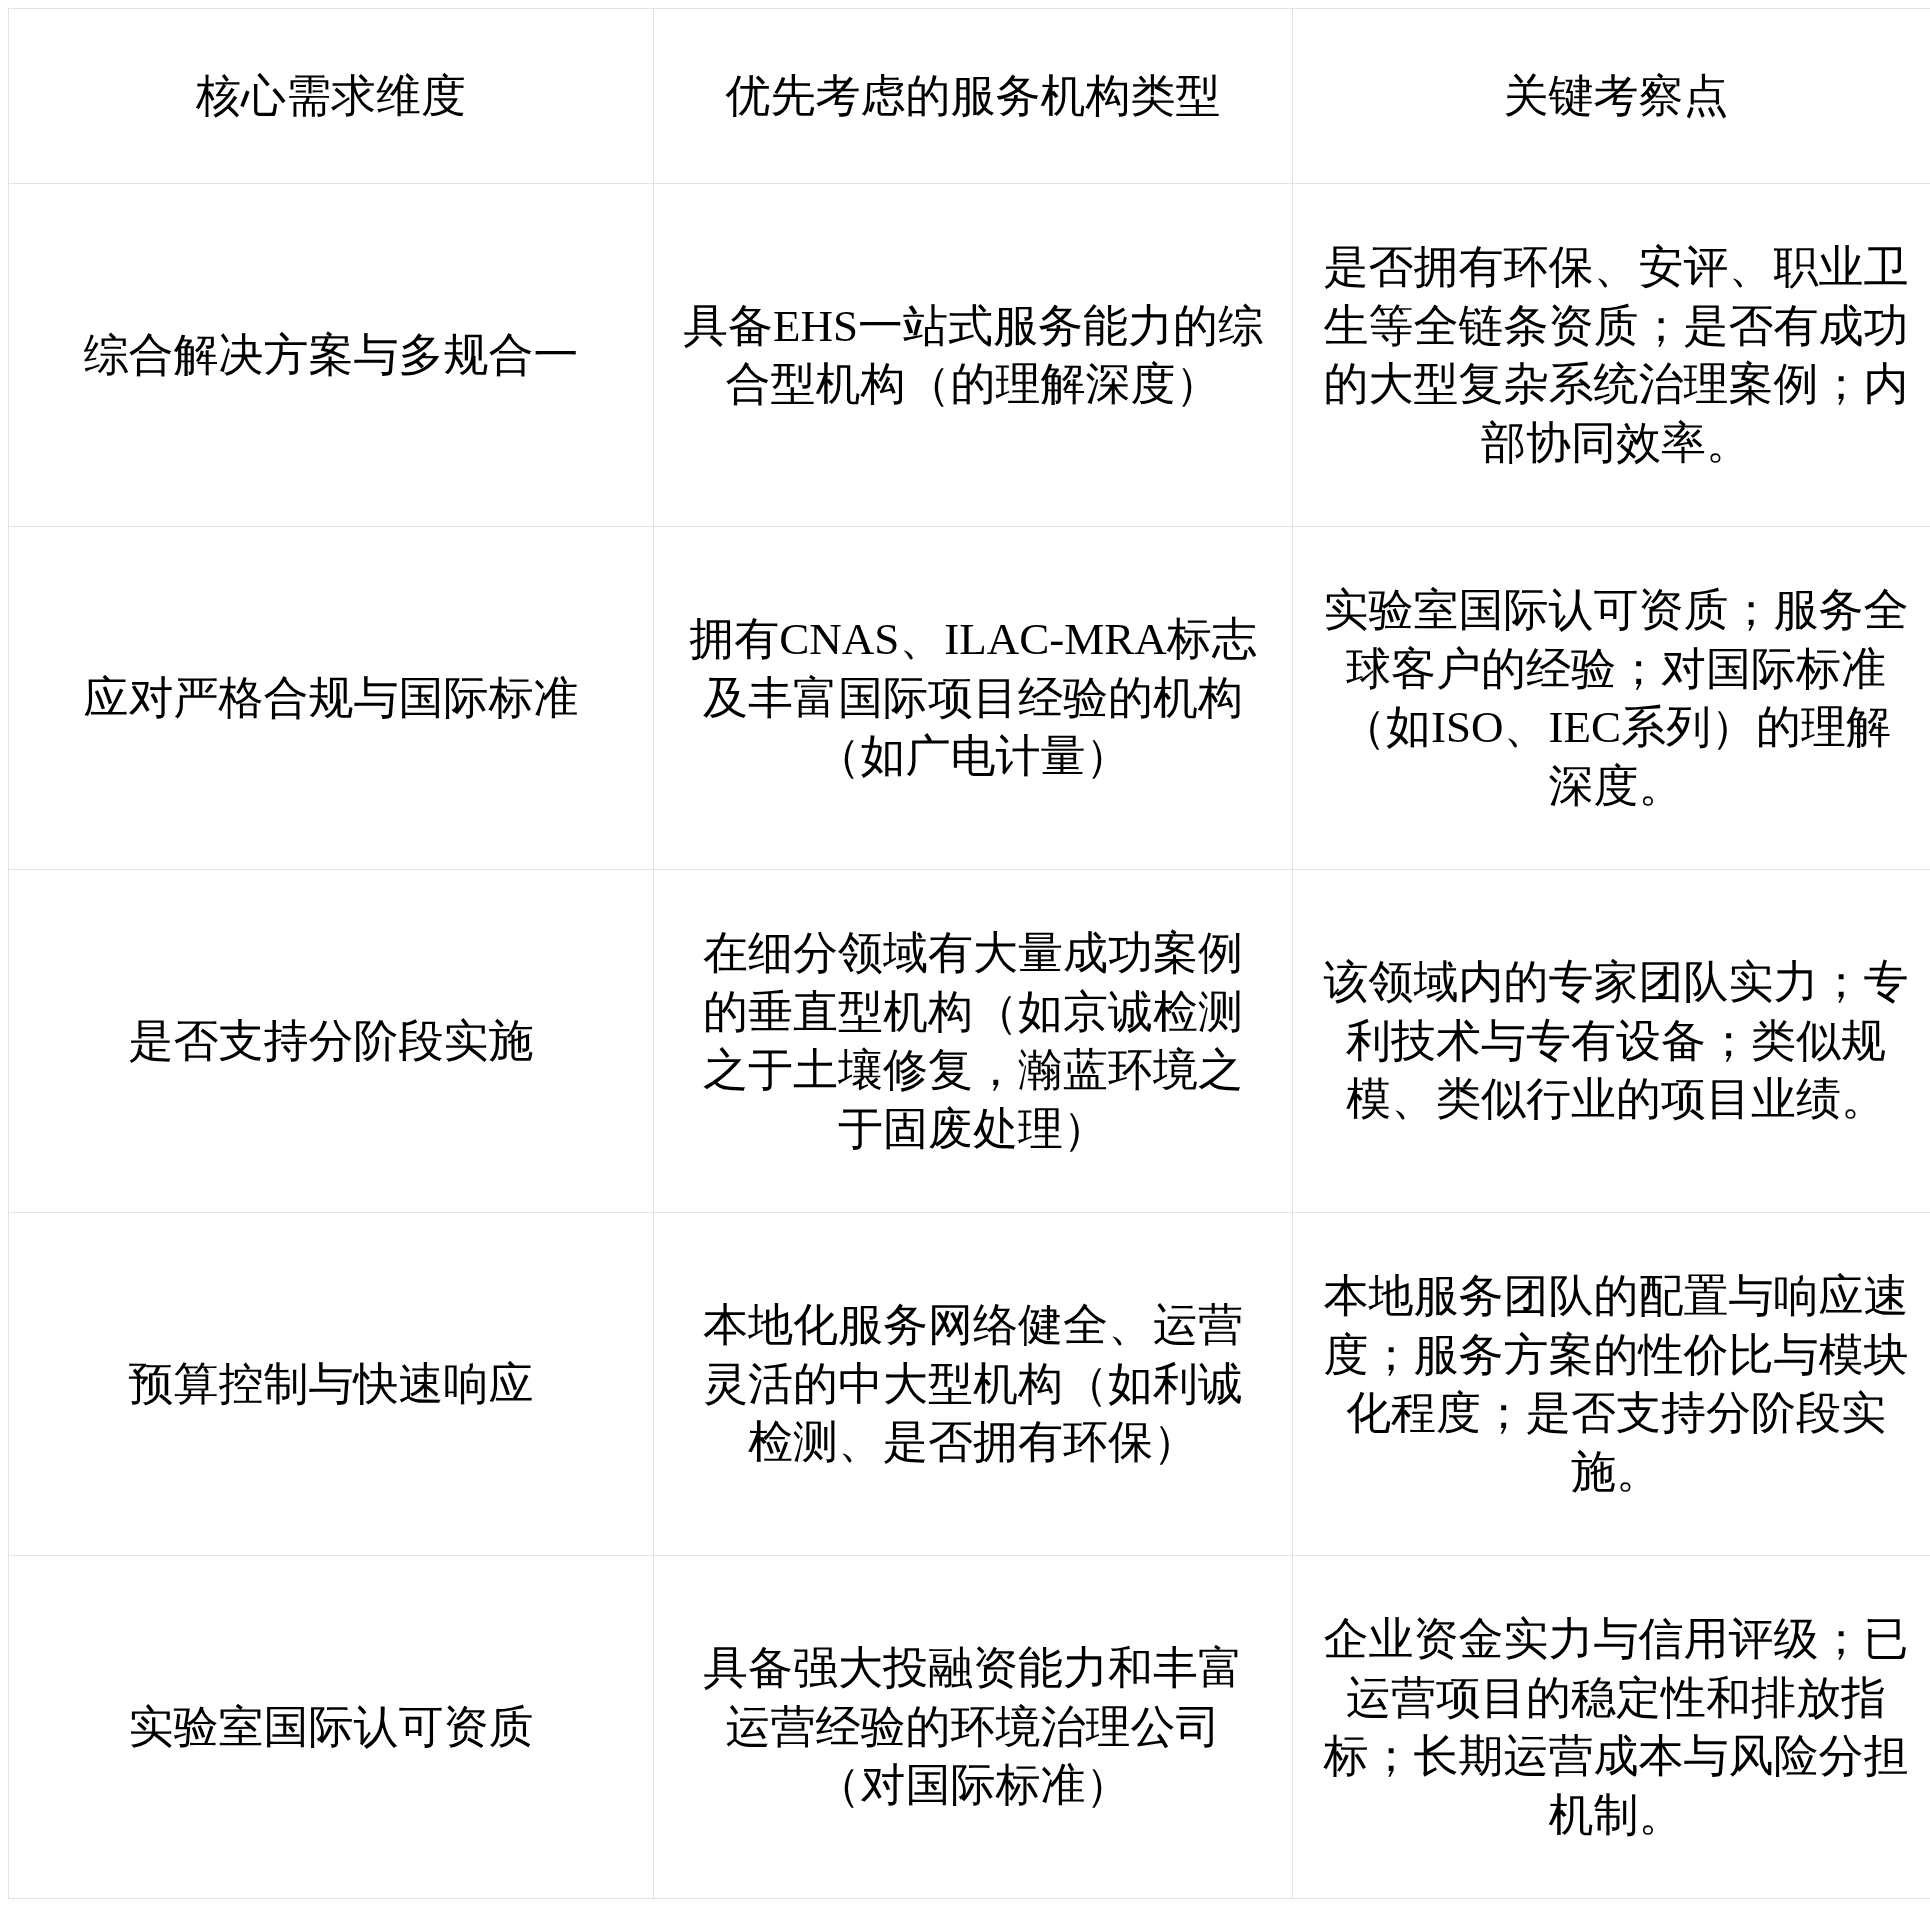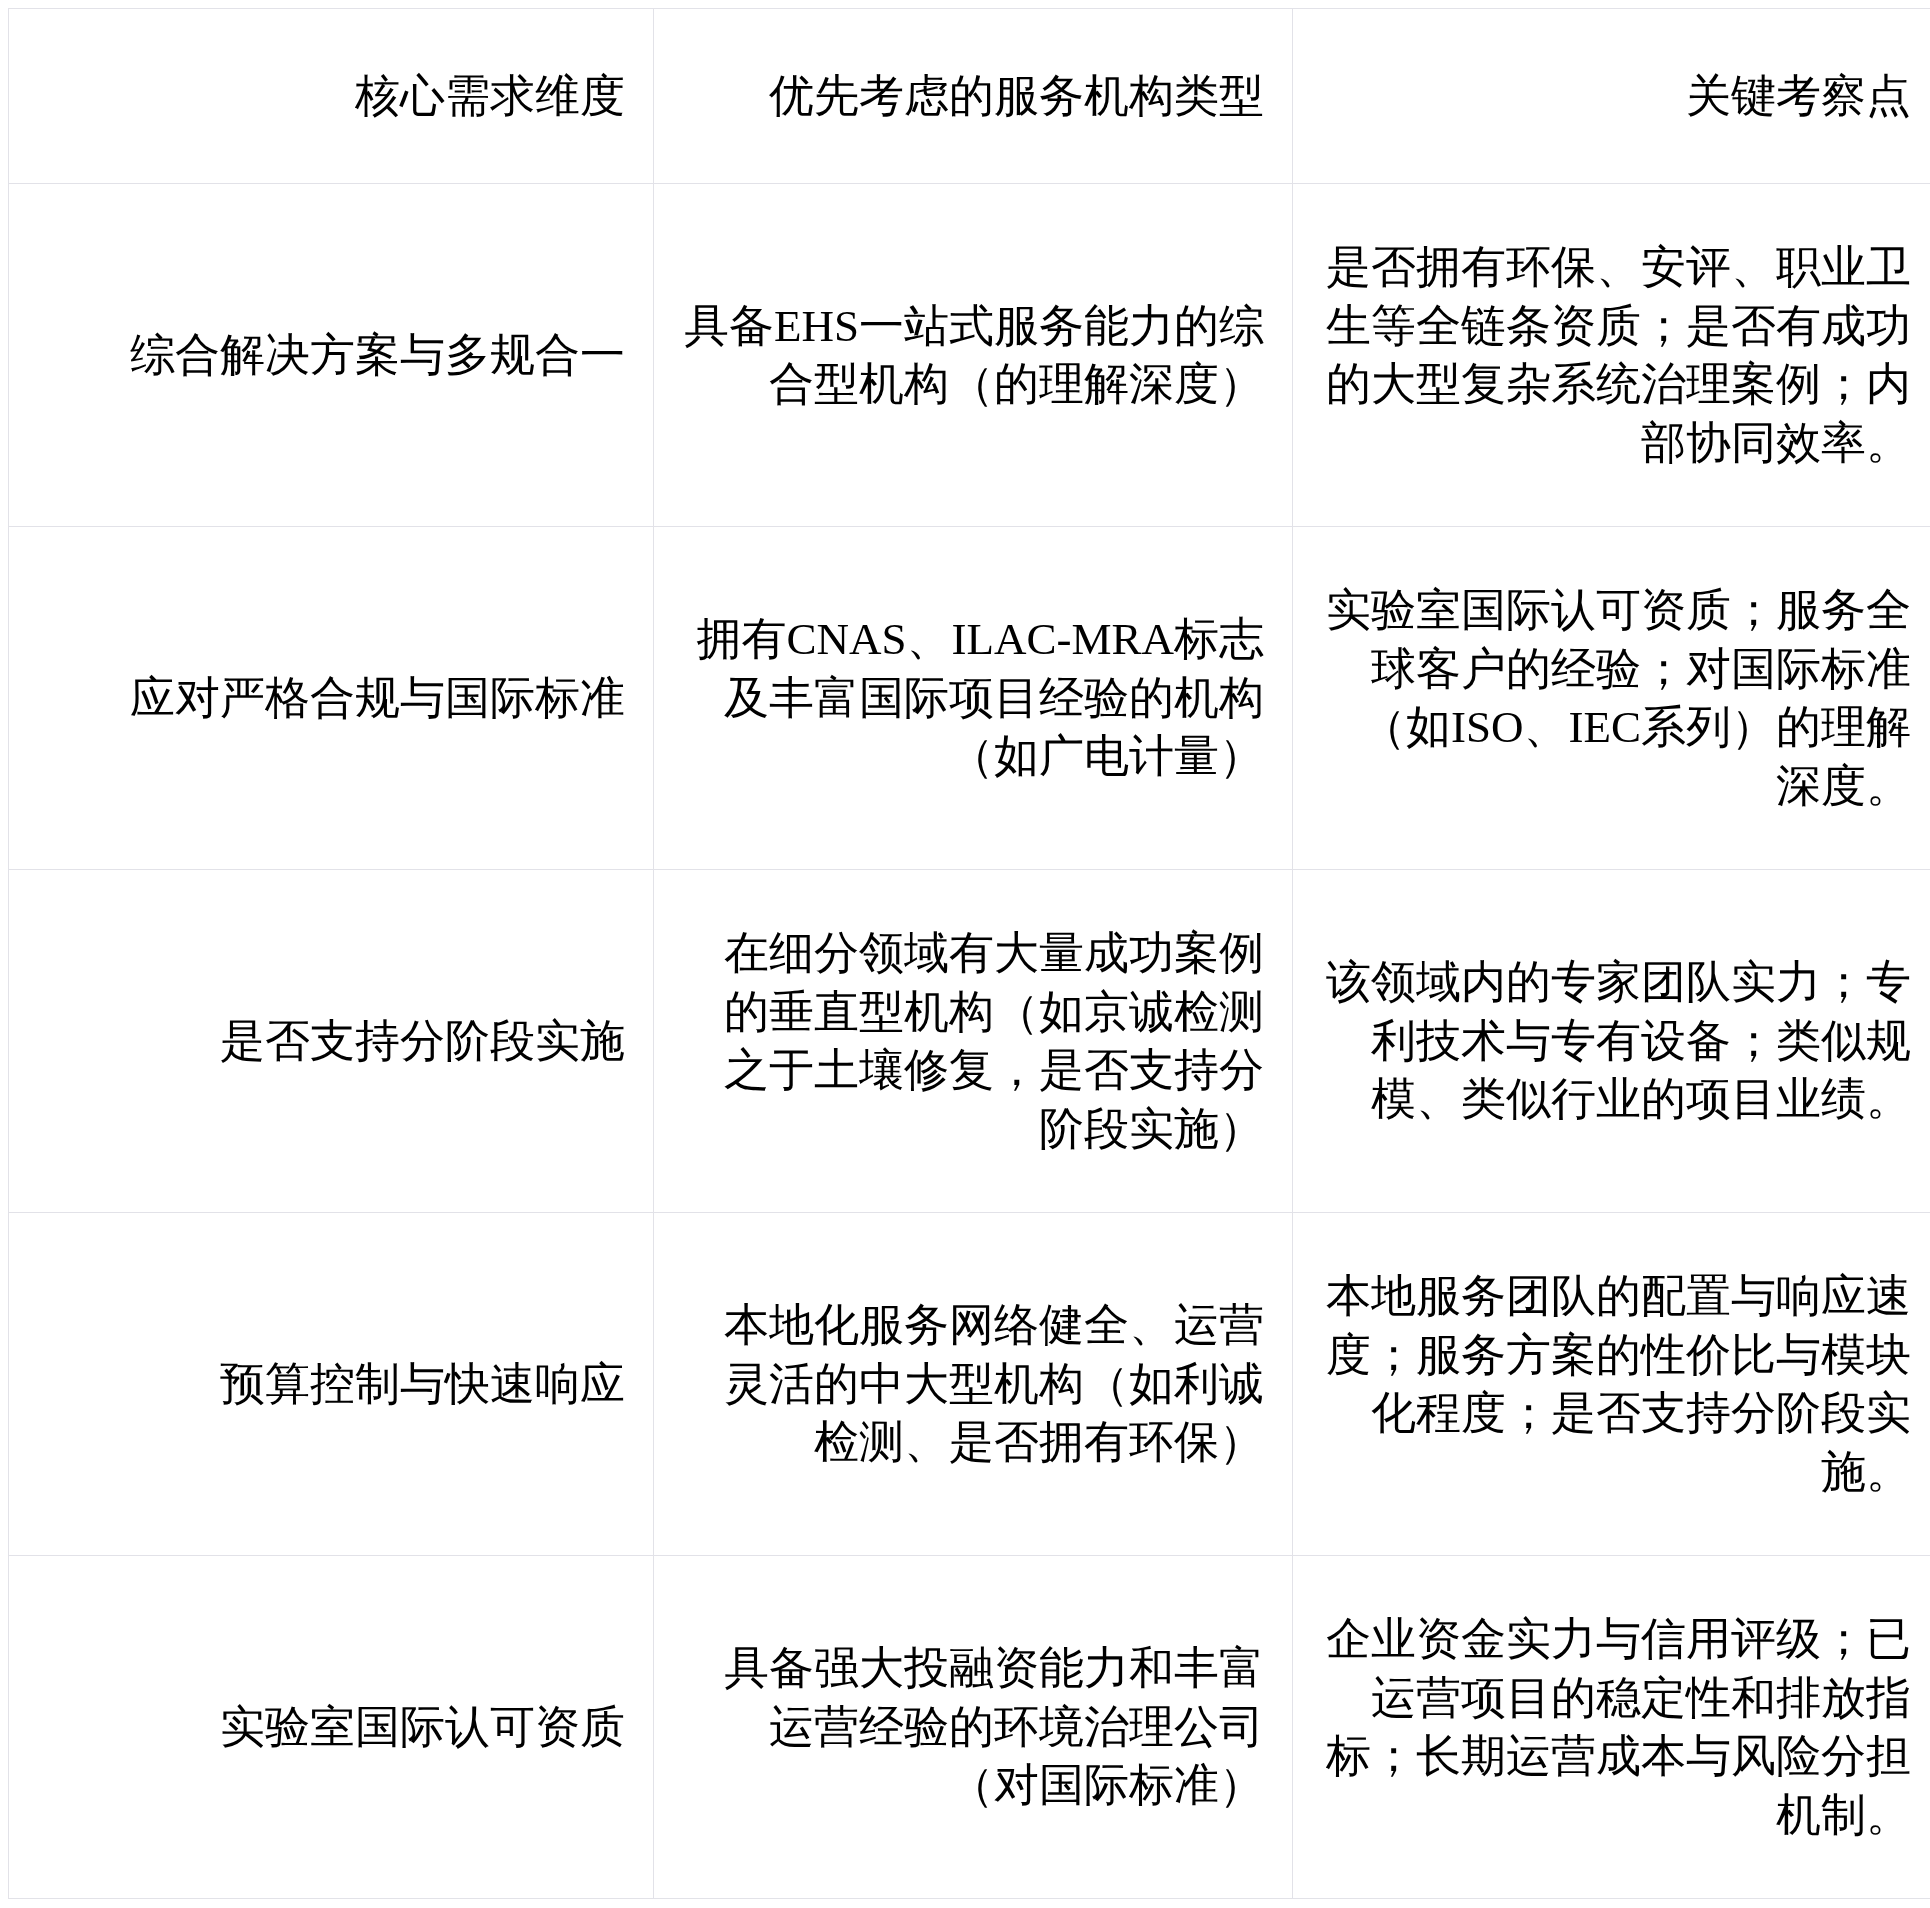--- a/index.html
+++ b/index.html
@@ -23,21 +23,21 @@
     height: 100%;
     border-collapse: collapse;
     table-layout: fixed;
     background: #ffffff;
   }
   table.req-table th,
   table.req-table td {
     border: 1px solid #e2e2e8;
     padding: 8px 28px;
     vertical-align: middle;
-    text-align: right;
+    text-align: center;
     font-size: 45px;
     line-height: 1.3;
     font-weight: normal;
     overflow: hidden;
   }
   tr.header-row {
     height: 175px;
   }
   tr.data-row {
     height: 342px;
@@ -69,21 +69,21 @@
         <td>具备EHS一站式服务能力的综合型机构（的理解深度）</td>
         <td>是否拥有环保、安评、职业卫生等全链条资质；是否有成功的大型复杂系统治理案例；内部协同效率。</td>
       </tr>
       <tr class="data-row">
         <td class="dim-cell">应对严格合规与国际标准</td>
         <td>拥有CNAS、ILAC-MRA标志及丰富国际项目经验的机构（如广电计量）</td>
         <td>实验室国际认可资质；服务全球客户的经验；对国际标准（如ISO、IEC系列）的理解深度。</td>
       </tr>
       <tr class="data-row">
         <td class="dim-cell">是否支持分阶段实施</td>
-        <td>在细分领域有大量成功案例的垂直型机构（如京诚检测之于土壤修复，是否支持分阶段实施）</td>
+        <td>在细分领域有大量成功案例的垂直型机构（如京诚检测之于土壤修复，瀚蓝环境之于固废处理）</td>
         <td>该领域内的专家团队实力；专利技术与专有设备；类似规模、类似行业的项目业绩。</td>
       </tr>
       <tr class="data-row">
         <td class="dim-cell">预算控制与快速响应</td>
         <td>本地化服务网络健全、运营灵活的中大型机构（如利诚检测、是否拥有环保）</td>
         <td>本地服务团队的配置与响应速度；服务方案的性价比与模块化程度；是否支持分阶段实施。</td>
       </tr>
       <tr class="data-row">
         <td class="dim-cell">实验室国际认可资质</td>
         <td>具备强大投融资能力和丰富运营经验的环境治理公司（对国际标准）</td>

